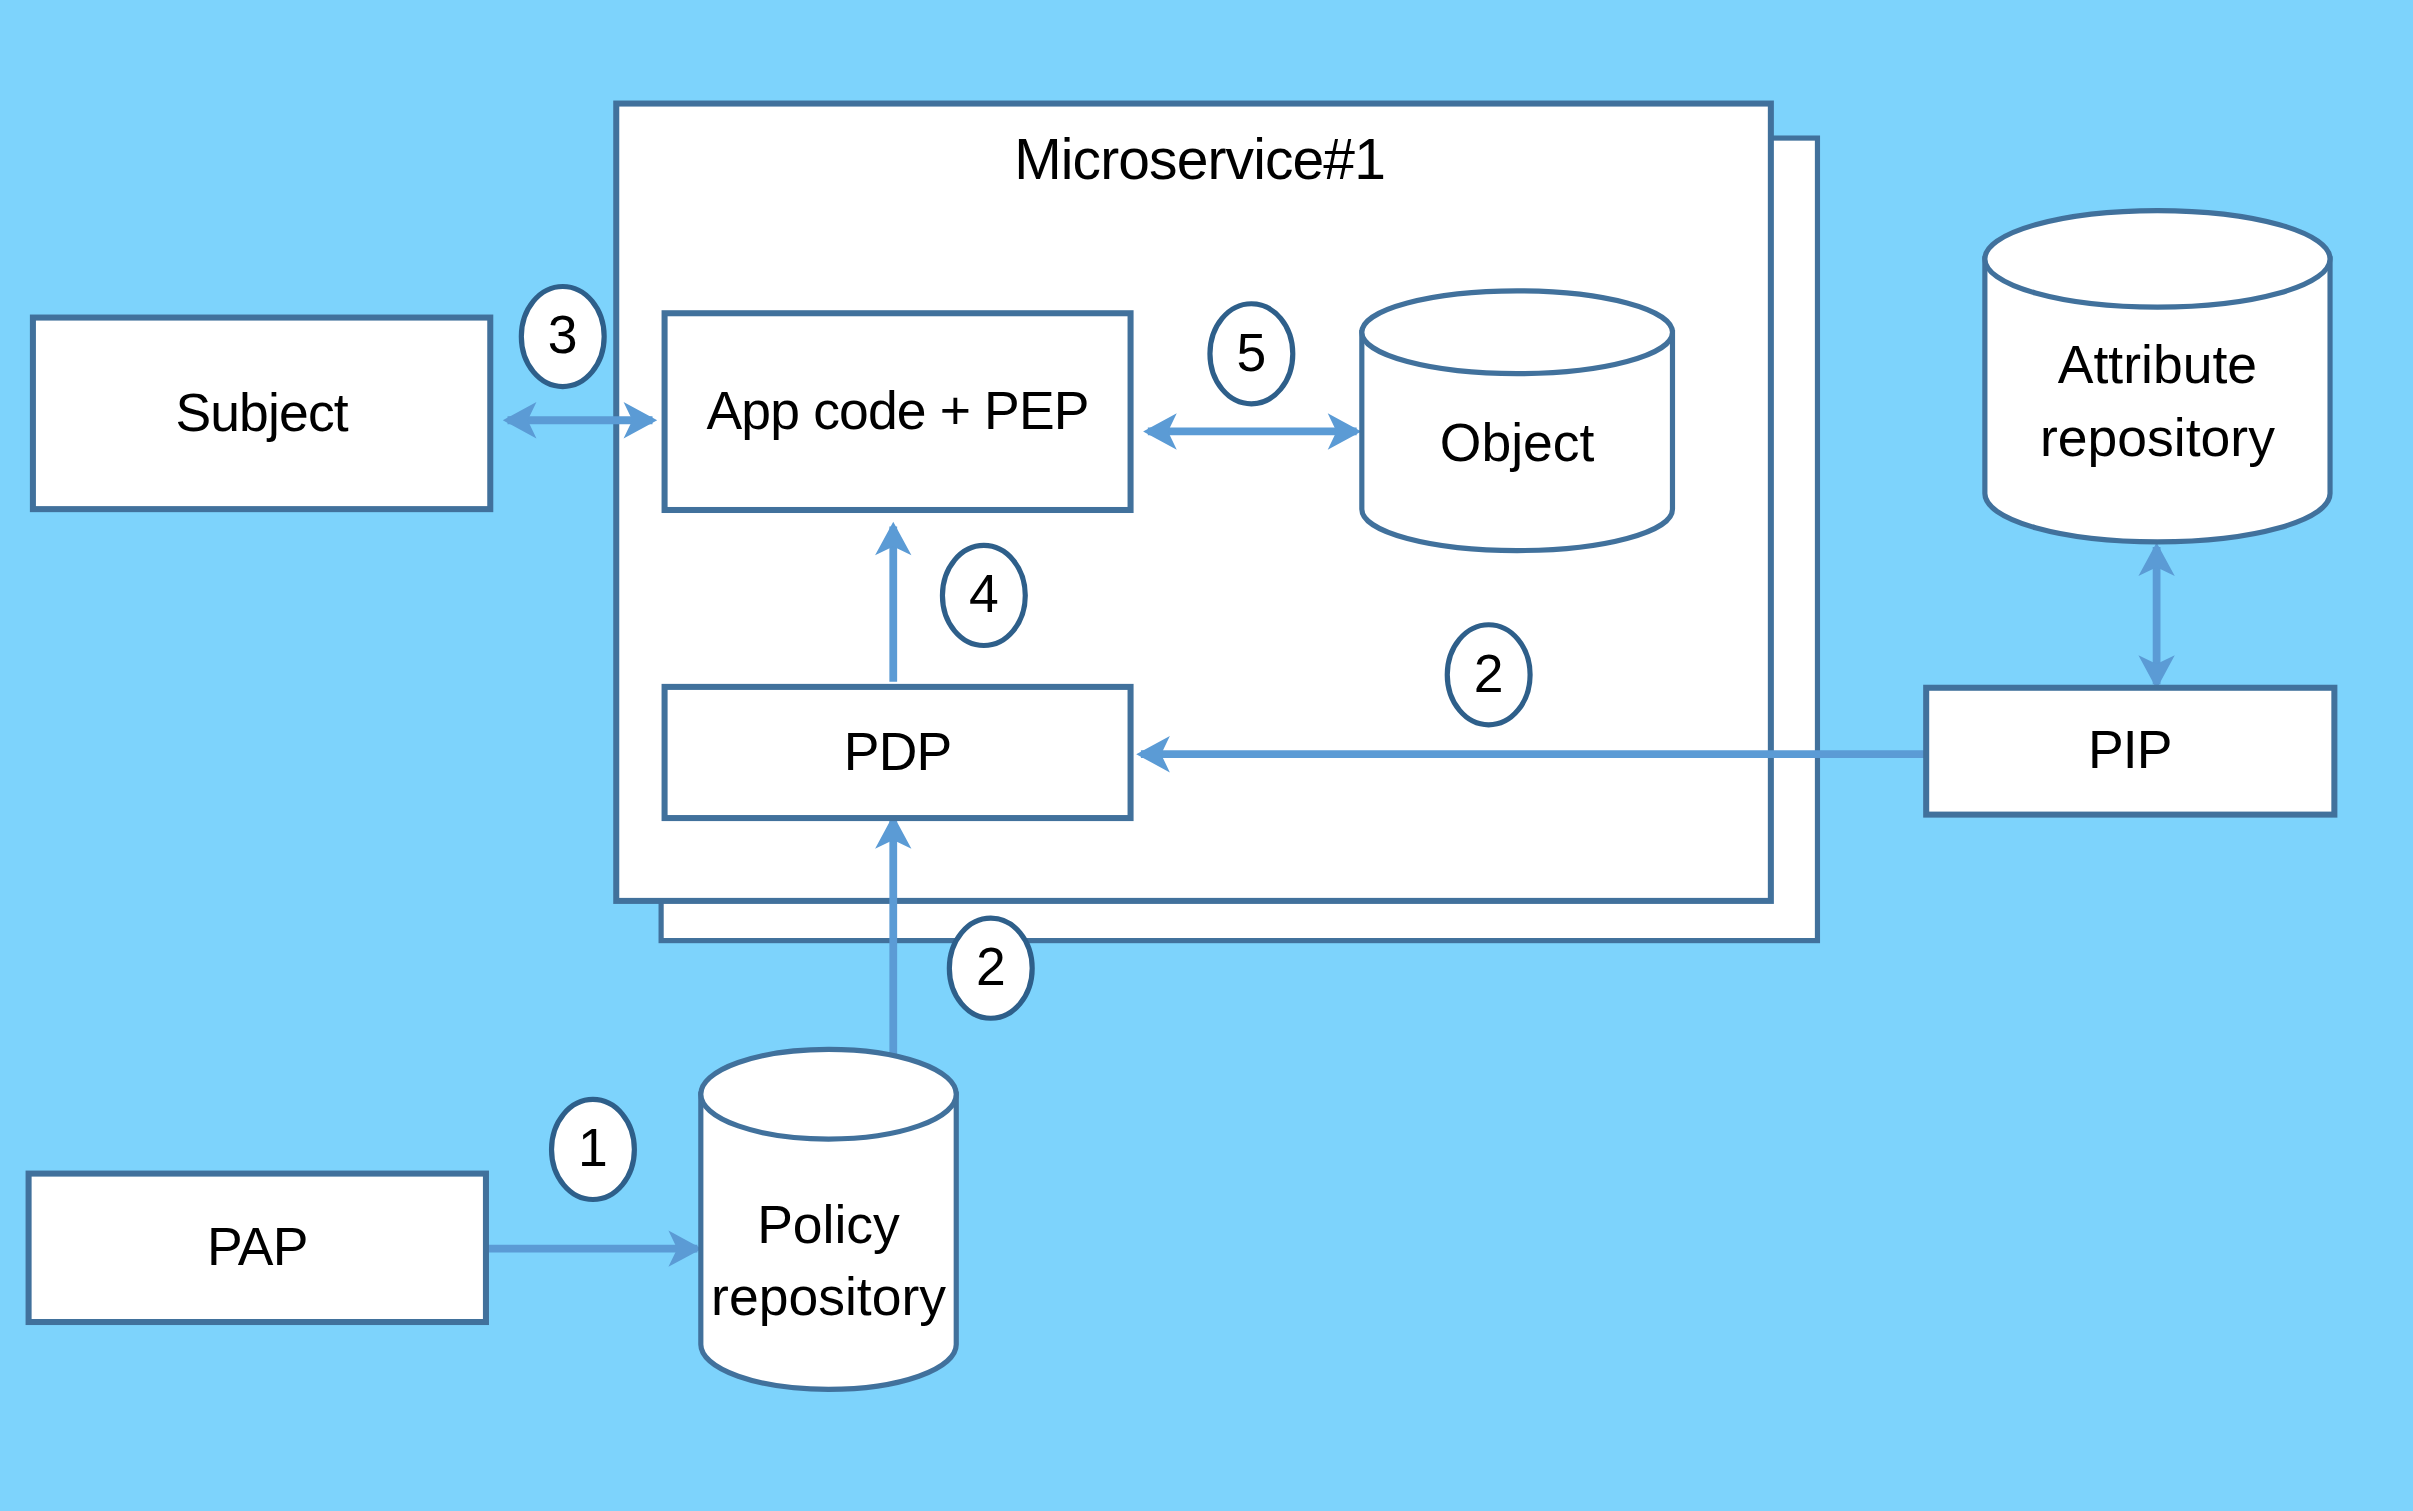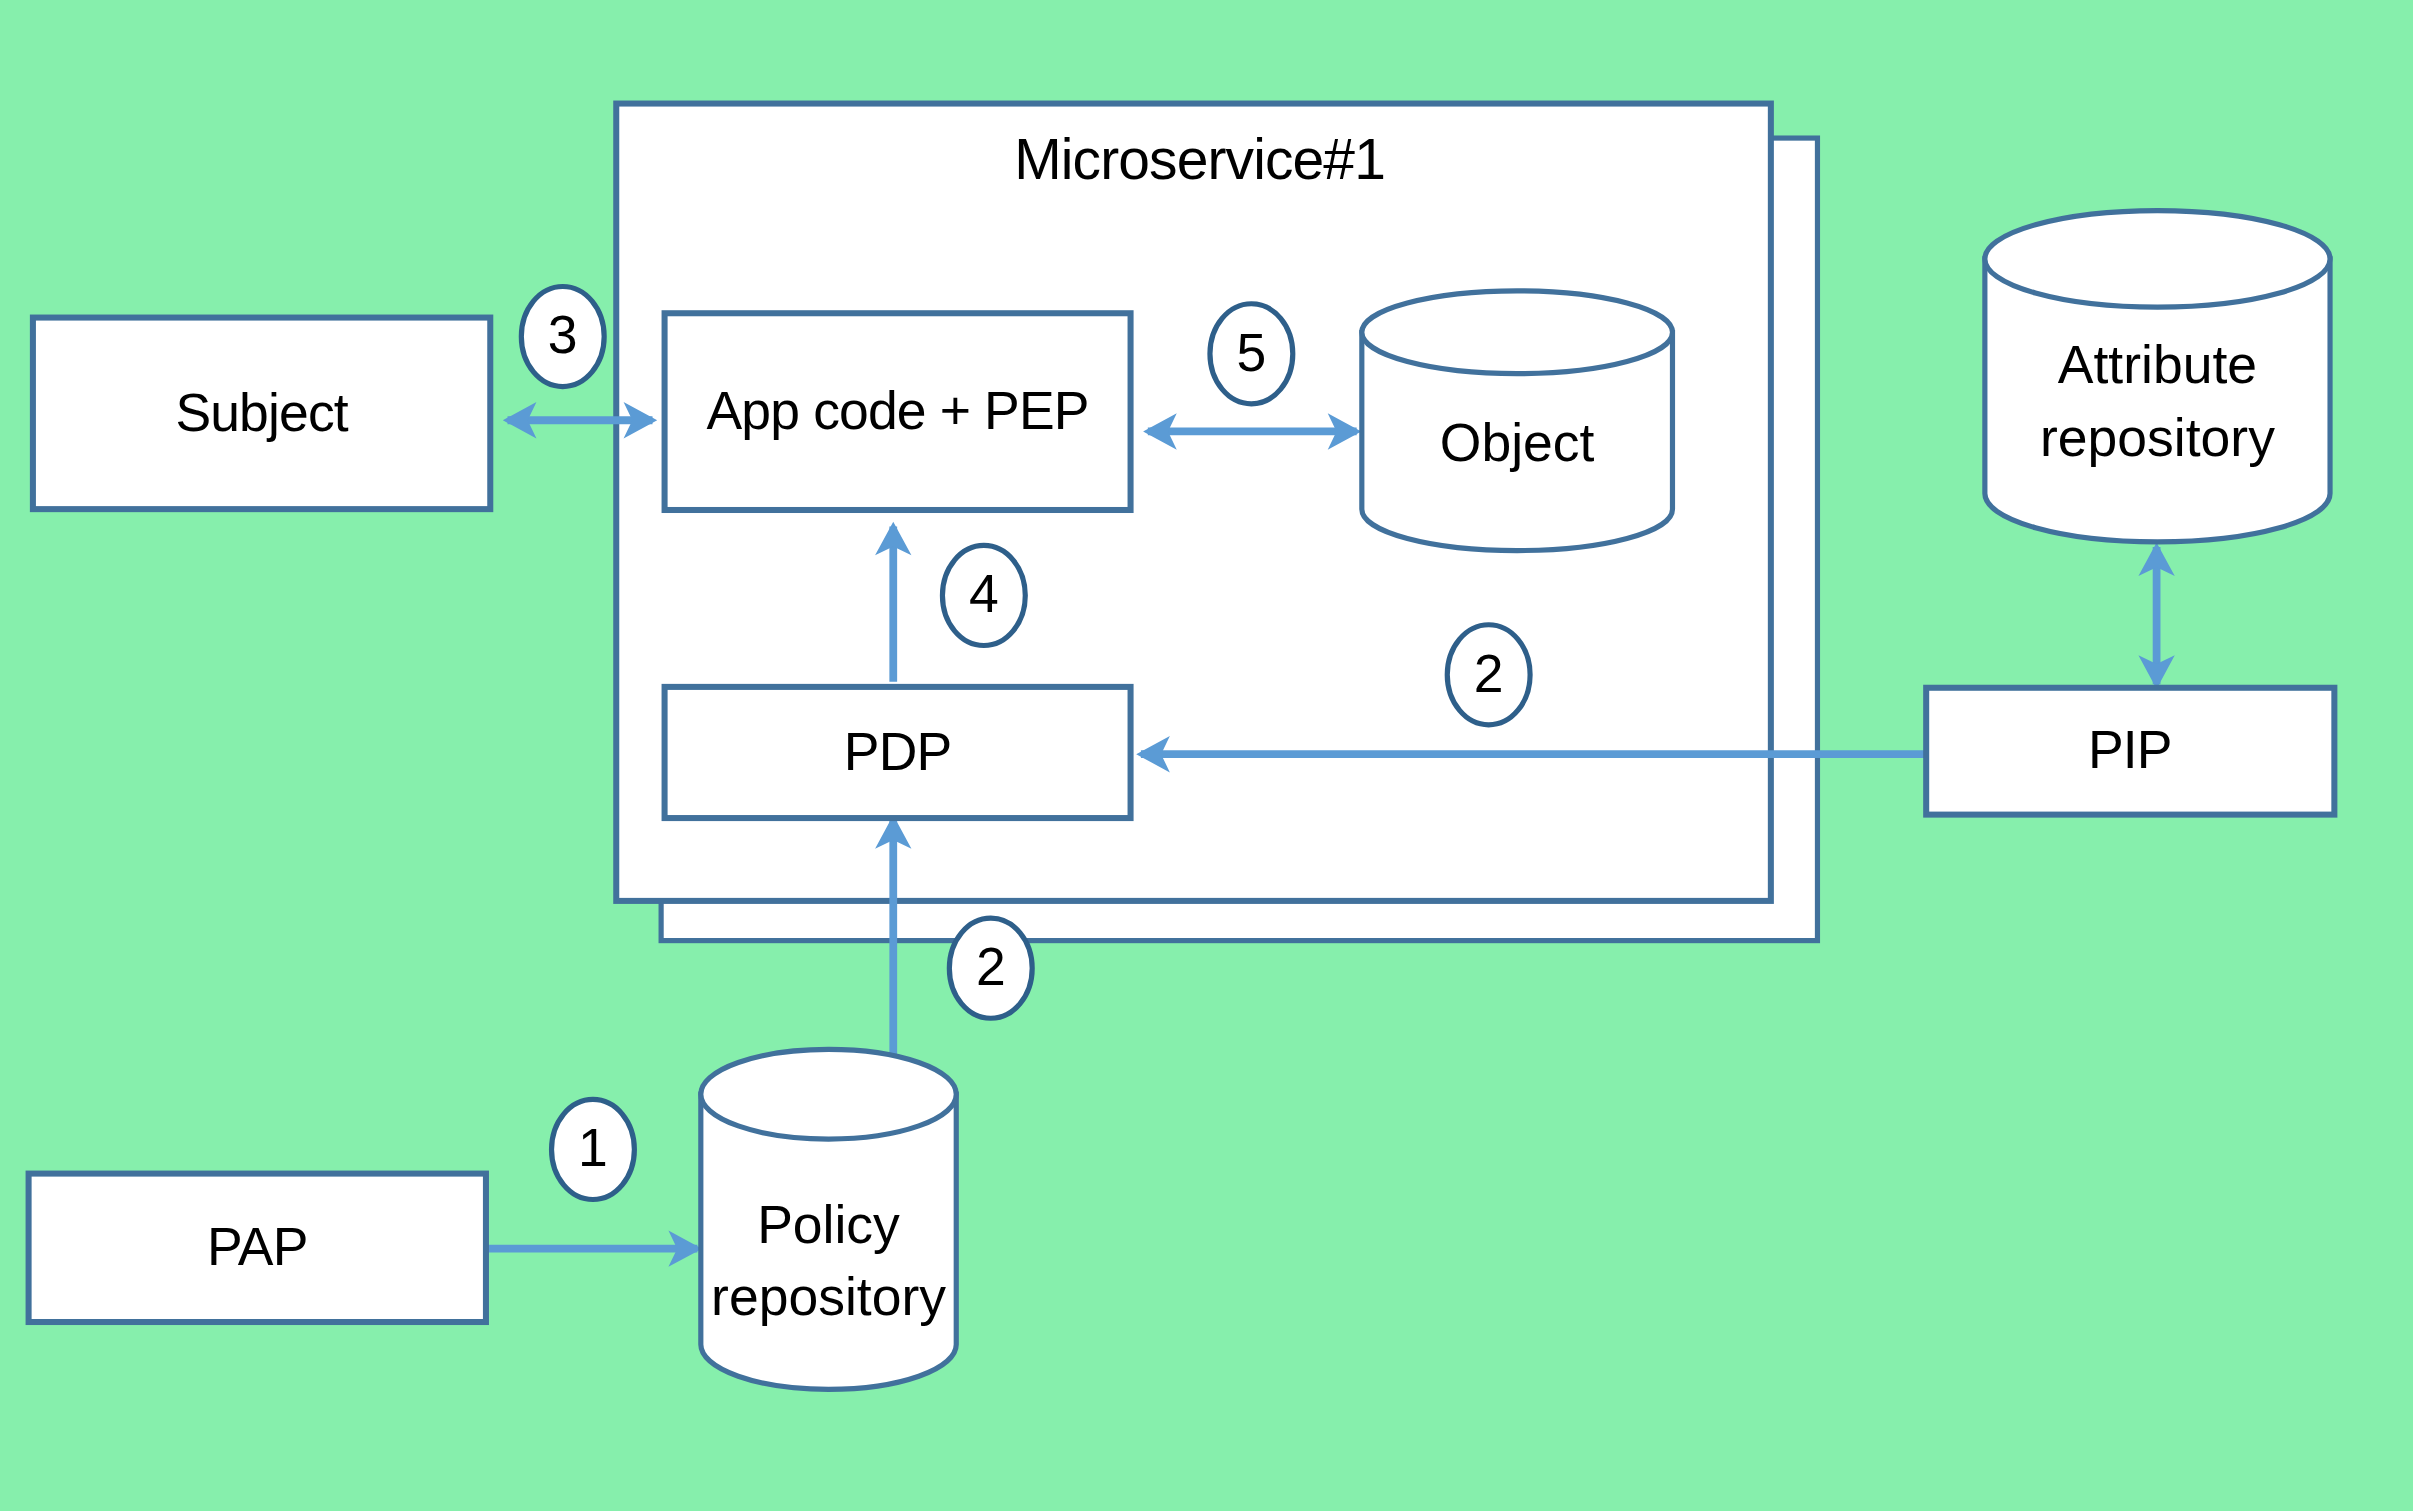--- a/index.html
+++ b/index.html
@@ -11,21 +11,21 @@
   body {
     width: 2413px;
     height: 1511px;
     font-family: "Liberation Sans", sans-serif;
     overflow: hidden;
   }
   #diagram-root {
     position: relative;
     width: 2413px;
     height: 1511px;
-    background: #86efac;
+    background: #7dd3fc;
   }
   svg#diagram-svg {
     display: block;
     width: 2413px;
     height: 1511px;
   }
   .node-box {
     fill: #ffffff;
   }
   .cyl-body, .cyl-top, .cyl-bottom {

